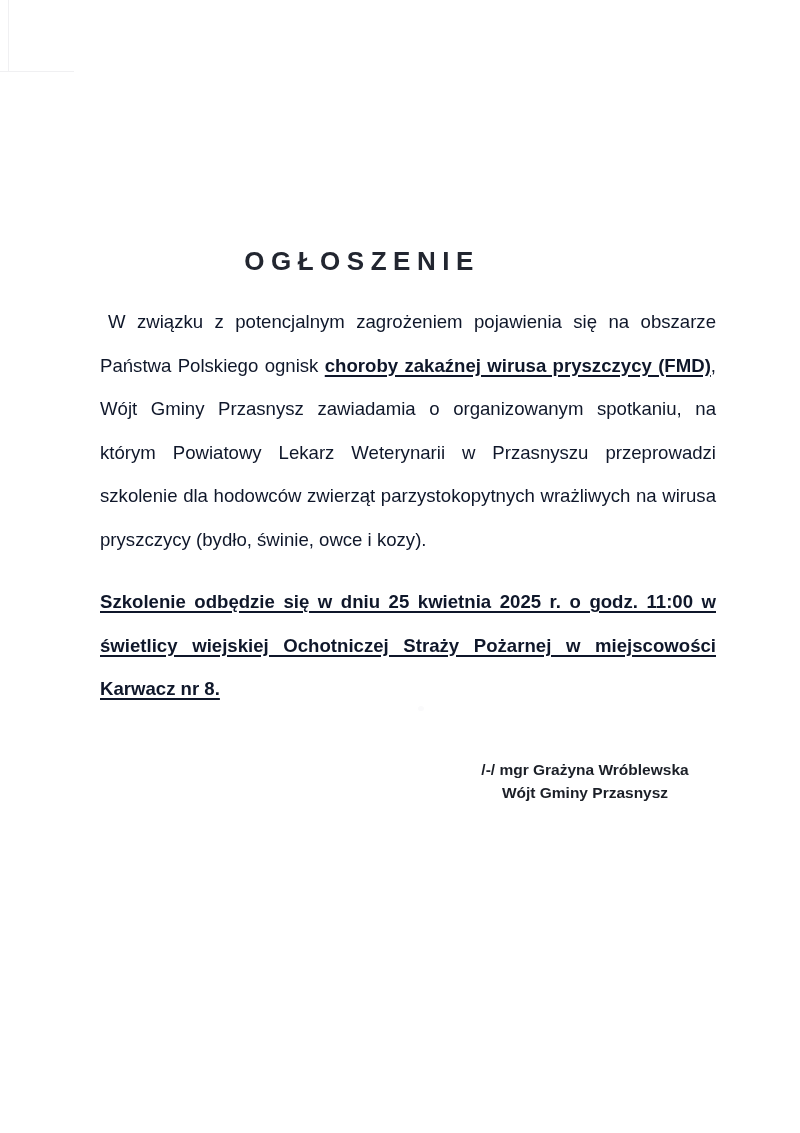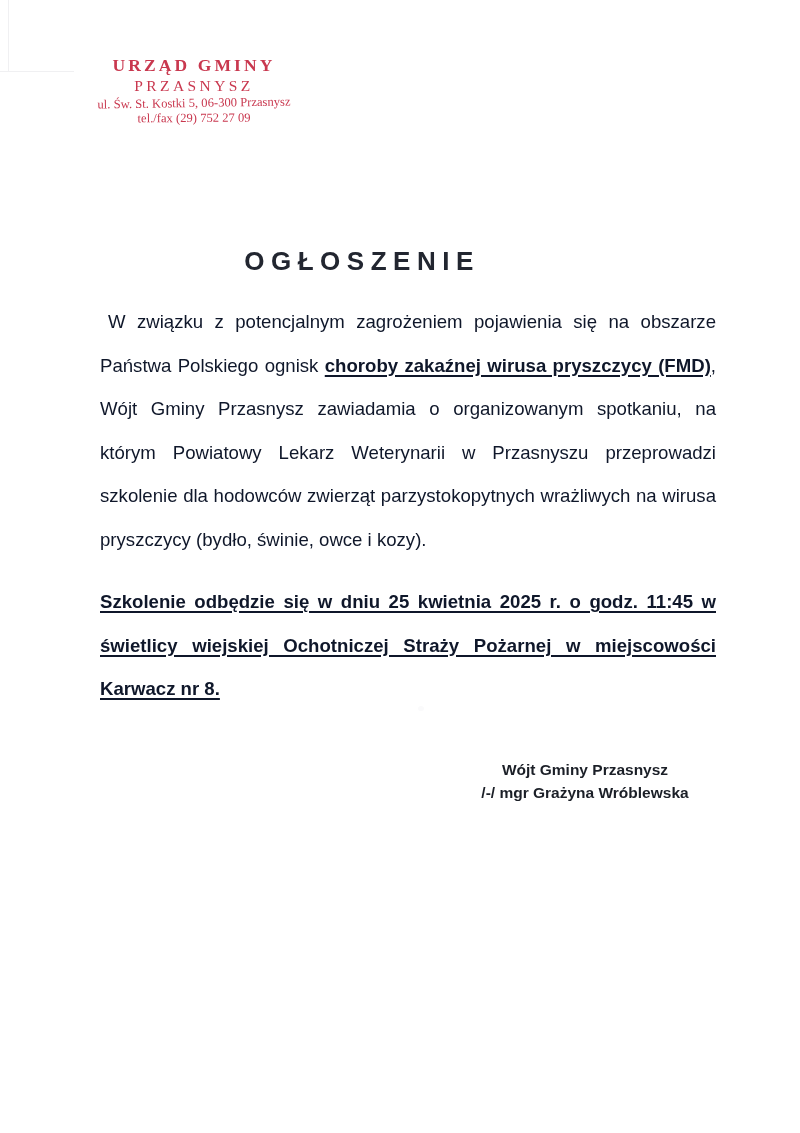--- a/index.html
+++ b/index.html
@@ -161,34 +161,28 @@
 </style>
 </head>
 <body>
 
 <div class="page">
 
   <div class="scan-edge-v"></div>
   <div class="scan-edge-h"></div>
   <div class="scan-speck"></div>
 
-  <div class="stamp">
-    <div class="stamp-line1">URZĄD GMINY</div>
-    <div class="stamp-line2">PRZASNYSZ</div>
-    <div class="stamp-line3">ul. Św. St. Kostki 5,  06-300 Przasnysz</div>
-    <div class="stamp-line4">tel./fax (29) 752 27 09</div>
-  </div>
 
 
   <h1 class="doc-title">OGŁOSZENIE</h1>
 
   <div class="body-block">
     <p class="para para-intro"><span>W związku z potencjalnym zagrożeniem pojawienia się na obszarze Państwa Polskiego ognisk </span><span class="em-underline">choroby zakaźnej wirusa pryszczycy (FMD)</span><span>, Wójt Gminy Przasnysz zawiadamia o organizowanym spotkaniu, na którym Powiatowy Lekarz Weterynarii w Przasnyszu przeprowadzi szkolenie dla hodowców zwierząt parzystokopytnych wrażliwych na wirusa pryszczycy (bydło, świnie, owce i kozy).</span></p>
 
-    <p class="para para-highlight">Szkolenie odbędzie się w dniu 25 kwietnia 2025 r. o godz. 11:45 w świetlicy wiejskiej Ochotniczej Straży Pożarnej w miejscowości Karwacz nr 8.</p>
+    <p class="para para-highlight">Szkolenie odbędzie się w dniu 25 kwietnia 2025 r. o godz. 11:00 w świetlicy wiejskiej Ochotniczej Straży Pożarnej w miejscowości Karwacz nr 8.</p>
   </div>
 
   <div class="signature">
+    <div>/-/ mgr  Grażyna Wróblewska</div>
     <div>Wójt Gminy Przasnysz</div>
-    <div>/-/ mgr  Grażyna Wróblewska</div>
   </div>
 
 </div>
 
 </body></html>

